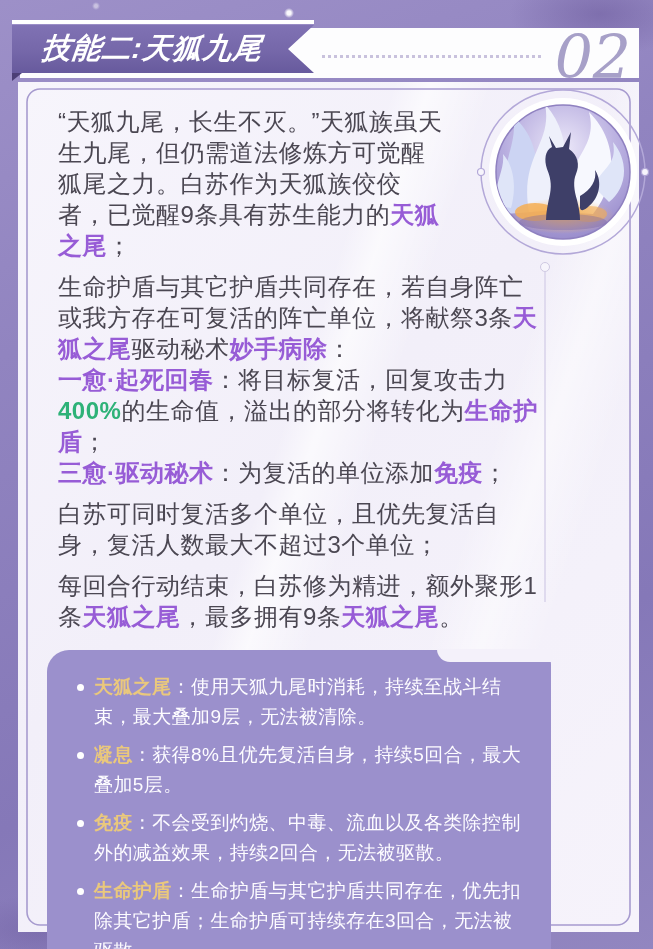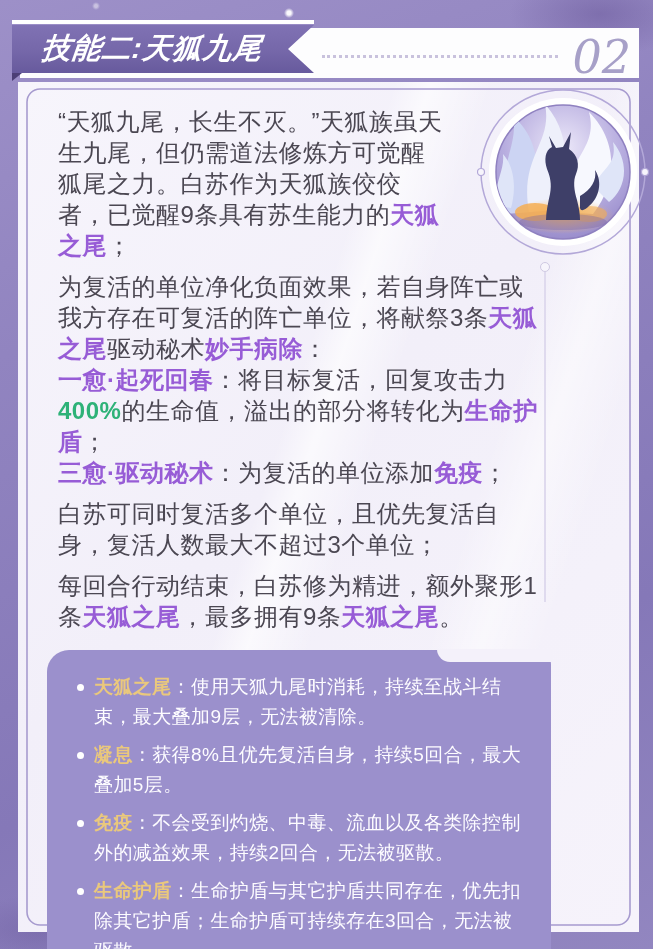--- a/index.html
+++ b/index.html
@@ -12,21 +12,21 @@
       radial-gradient(circle at 624px 62px, rgba(255,255,255,.3) 0 2px, rgba(255,255,255,0) 5px),
       radial-gradient(ellipse 130px 60px at 600px 14px, rgba(84,64,134,.35), rgba(84,64,134,0) 70%),
       radial-gradient(ellipse 120px 50px at 40px 930px, rgba(84,64,134,.25), rgba(84,64,134,0) 70%),
       linear-gradient(160deg,#9d90c8 0%,#9184c0 30%,#8578b8 70%,#9286c0 100%);}
 
   
   .banner{position:absolute;left:20px;right:14px;top:28px;height:50px;
     background:#fdfdfe;display:flex;align-items:center;z-index:3;}
   .dots{flex:1;height:0;border-bottom:3px dotted #c9c2dd;margin:6px 14px 0 302px;}
   .skill-number{font-family:"DejaVu Serif","Liberation Serif",serif;font-style:italic;
-    font-size:46px;line-height:46px;color:#a7a0c8;margin-right:8px;transform:translateY(4px);}
+    font-size:60px;line-height:46px;color:#a7a0c8;margin-right:8px;transform:translateY(4px);}
   .ribbon{position:absolute;left:-8px;top:-3px;width:302px;height:48px;}
   .ribbon .topline{position:absolute;left:0;top:-5px;width:100%;height:4px;background:#ffffff;}
   .ribbon .shape{position:absolute;inset:0;
     background:linear-gradient(180deg,#8072b4 0%,#7567a9 55%,#675a9d 100%);
     clip-path:polygon(0 0,100% 0,calc(100% - 26px) 50%,100% 100%,0 100%);}
   .ribbon .fold{position:absolute;left:0;bottom:-8px;width:0;height:0;
     border-top:8px solid #4c3f76;border-right:10px solid transparent;}
   .ribbon .label{position:absolute;left:30px;top:0;height:48px;display:flex;align-items:center;
     color:#ffffff;font-size:29px;font-weight:700;font-style:italic;
     letter-spacing:1px;transform:skewX(-6deg);white-space:nowrap;}
@@ -125,21 +125,21 @@
         <ellipse cx="86" cy="136" rx="44" ry="8" fill="#6f5fa8" opacity=".35"></ellipse>
         <path d="M72,50 L79,62 L86,61 L94,46 L92,63 C101,69 103,79 99,88 C96,95 97,104 100,114 C102,122 103,128 103,134 L69,134 C69,126 71,117 73,108 C75,98 73,90 70,83 C67,74 68,64 75,61 Z" fill="#3e3f68"></path>
         <path d="M103,110 C114,104 120,94 118,84 C126,96 122,112 112,120 C108,124 104,126 103,122 Z" fill="#3e3f68"></path>
       </g>
     </svg>
 
     <div class="text-col">
       <div class="fox-space"></div>
       <div>
           <p class="para"><span>“天狐九尾，长生不灭。”天狐族虽天生九尾，但仍需道法修炼方可觉醒狐尾之力。白苏作为天狐族佼佼者，已觉醒9条具有苏生能力的</span><span class="c-purple">天狐之尾</span><span>；</span></p>
-          <p class="para gap"><span>为复活的单位净化负面效果，若自身阵亡或我方存在可复活的阵亡单位，将献祭3条</span><span class="c-purple">天狐之尾</span><span>驱动秘术</span><span class="c-purple">妙手病除</span><span>：</span></p>
+          <p class="para gap"><span>生命护盾与其它护盾共同存在，若自身阵亡或我方存在可复活的阵亡单位，将献祭3条</span><span class="c-purple">天狐之尾</span><span>驱动秘术</span><span class="c-purple">妙手病除</span><span>：</span></p>
           <p class="para"><span class="c-purple">一愈·起死回春</span><span>：将目标复活，回复攻击力</span><span class="c-green">400%</span><span>的生命值，溢出的部分将转化为</span><span class="c-purple">生命护盾</span><span>；</span></p>
           <p class="para"><span class="c-purple">三愈·驱动秘术</span><span>：为复活的单位添加</span><span class="c-purple">免疫</span><span>；</span></p>
           <p class="para gap"><span>白苏可同时复活多个单位，且优先复活自身，复活人数最大不超过3个单位；</span></p>
           <p class="para gap"><span>每回合行动结束，白苏修为精进，额外聚形1条</span><span class="c-purple">天狐之尾</span><span>，最多拥有9条</span><span class="c-purple">天狐之尾</span><span>。</span></p>
         </div>
     </div>
 
     <div class="panel">
       <ul class="g-list">
           <li class="g-item">

